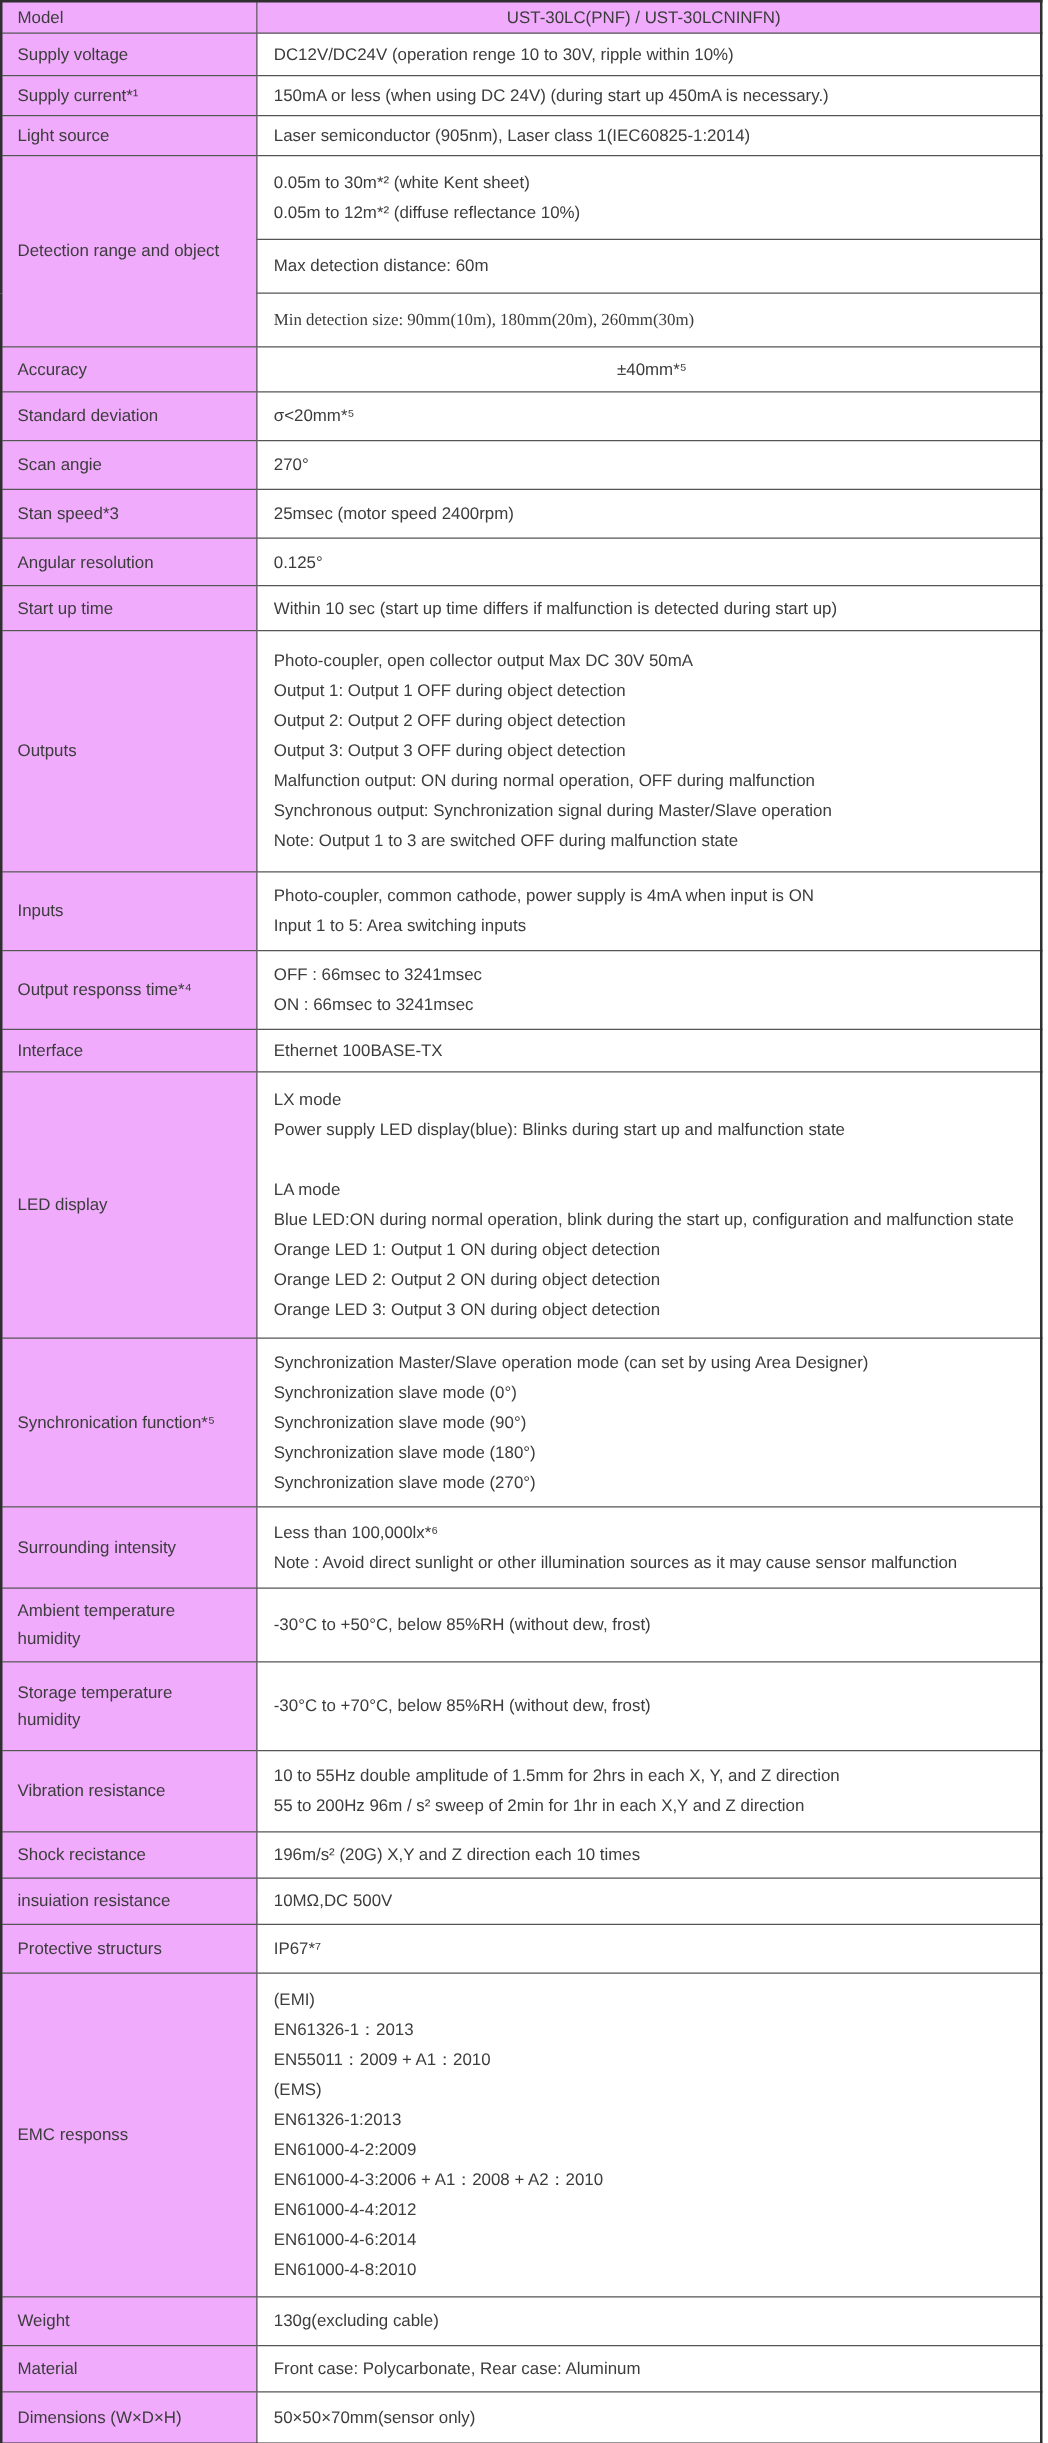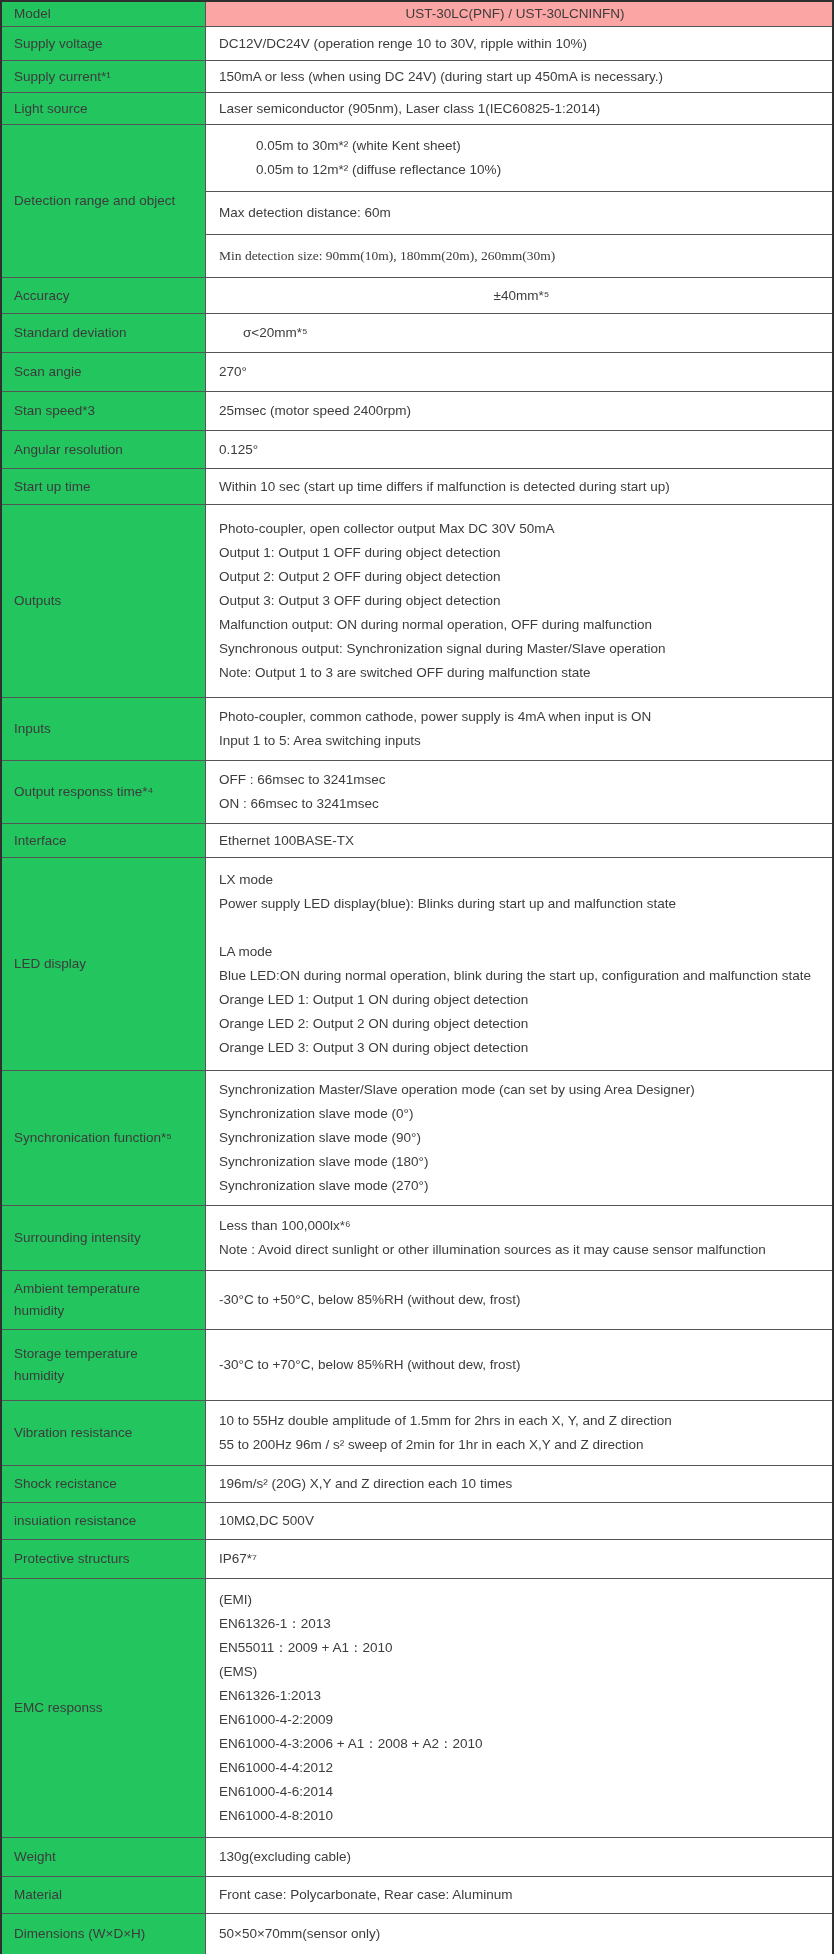--- a/index.html
+++ b/index.html
@@ -18,33 +18,33 @@
     background:#ffffff;
     font-size:13.5px;
   }
   table.spec th, table.spec td{
     border:1px solid #555555;
     padding:0;
     vertical-align:middle;
   }
   table.spec th{
     width:185px;
-    background:#22c55e;
+    background:#f0abfc;
     font-weight:normal;
     text-align:left;
     padding-left:12px;
     padding-right:6px;
     white-space:pre-line;
     line-height:22px;
   }
   table.spec td{
     background:#ffffff;
   }
   table.spec td.header-cell{
-    background:#fca5a5;
+    background:#f0abfc;
   }
   .cell-inner{
     padding-left:13px;
     padding-right:8px;
   }
   .cell-inner.center{
     padding-left:0;
     text-align:center;
   }
   .line{
@@ -87,21 +87,21 @@
         <tr>
           <th rowspan="1">Light source</th>
           <td style="height: 31px;">
             <div class="cell-inner">
               <div class="line">Laser semiconductor (905nm), Laser class 1(IEC60825-1:2014)</div>
             </div>
           </td>
         </tr>
         <tr>
           <th rowspan="3">Detection range and object</th>
-          <td style="height: 66px; padding-left: 37px;">
+          <td style="height: 66px;">
             <div class="cell-inner">
               <div class="line">0.05m to 30m*² (white Kent sheet)</div>
               <div class="line">0.05m to 12m*² (diffuse reflectance 10%)</div>
             </div>
           </td>
         </tr>
         <tr>
           <td style="height: 42px;">
             <div class="cell-inner">
               <div class="line">Max detection distance: 60m</div>
@@ -118,21 +118,21 @@
         <tr>
           <th rowspan="1">Accuracy</th>
           <td style="height: 35px; text-align: center;">
             <div class="cell-inner">
               <div class="line">±40mm*⁵</div>
             </div>
           </td>
         </tr>
         <tr>
           <th rowspan="1">Standard deviation</th>
-          <td style="height: 38px; padding-left: 24px;">
+          <td style="height: 38px;">
             <div class="cell-inner">
               <div class="line">σ&lt;20mm*⁵</div>
             </div>
           </td>
         </tr>
         <tr>
           <th rowspan="1">Scan angie</th>
           <td style="height: 38px;">
             <div class="cell-inner">
               <div class="line">270°</div>

